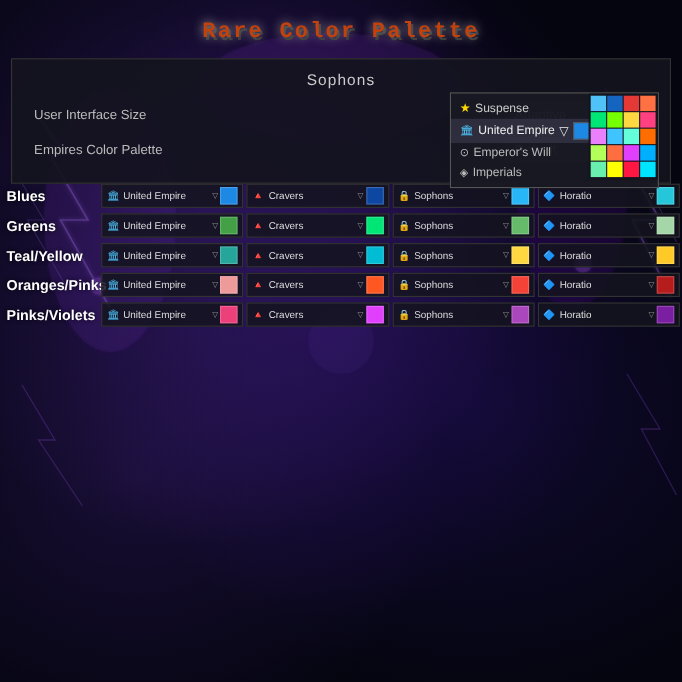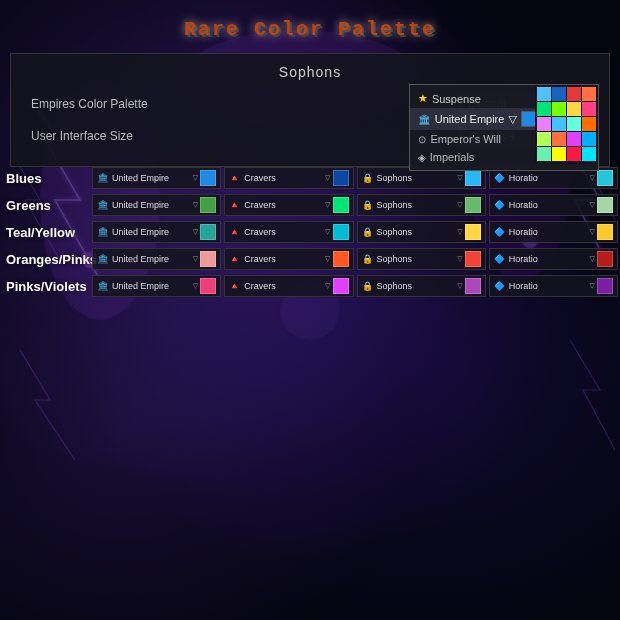--- a/index.html
+++ b/index.html
@@ -268,30 +268,30 @@
   </svg>
 </div>
 
 <div class="content">
 
   <div class="page-title">Rare Color Palette</div>
 
   <div class="options-panel" style="position:relative;">
     <div class="options-title">Sophons</div>
     <div class="options-row">
+      <span class="options-label">User Interface Size</span>
+      <div class="options-dropdown">
+        <span>Adaptive</span>
+        <span class="dropdown-arrow">▽</span>
+      </div>
+    </div>
+    <div class="options-row">
       <span class="options-label">Empires Color Palette</span>
       <div class="options-dropdown">
         <span>Default</span>
-        <span class="dropdown-arrow">▽</span>
-      </div>
-    </div>
-    <div class="options-row">
-      <span class="options-label">User Interface Size</span>
-      <div class="options-dropdown">
-        <span>Adaptive</span>
         <span class="dropdown-arrow">▽</span>
       </div>
     </div>
 
     <div class="dropdown-popup" style="width:190px; right:10px; top:30px;">
       <div class="popup-header">
         <span class="star">★</span>
         <span>Suspense</span>
         <span style="margin-left:auto; font-size:9px; color:#777;">AI</span>
       </div>

